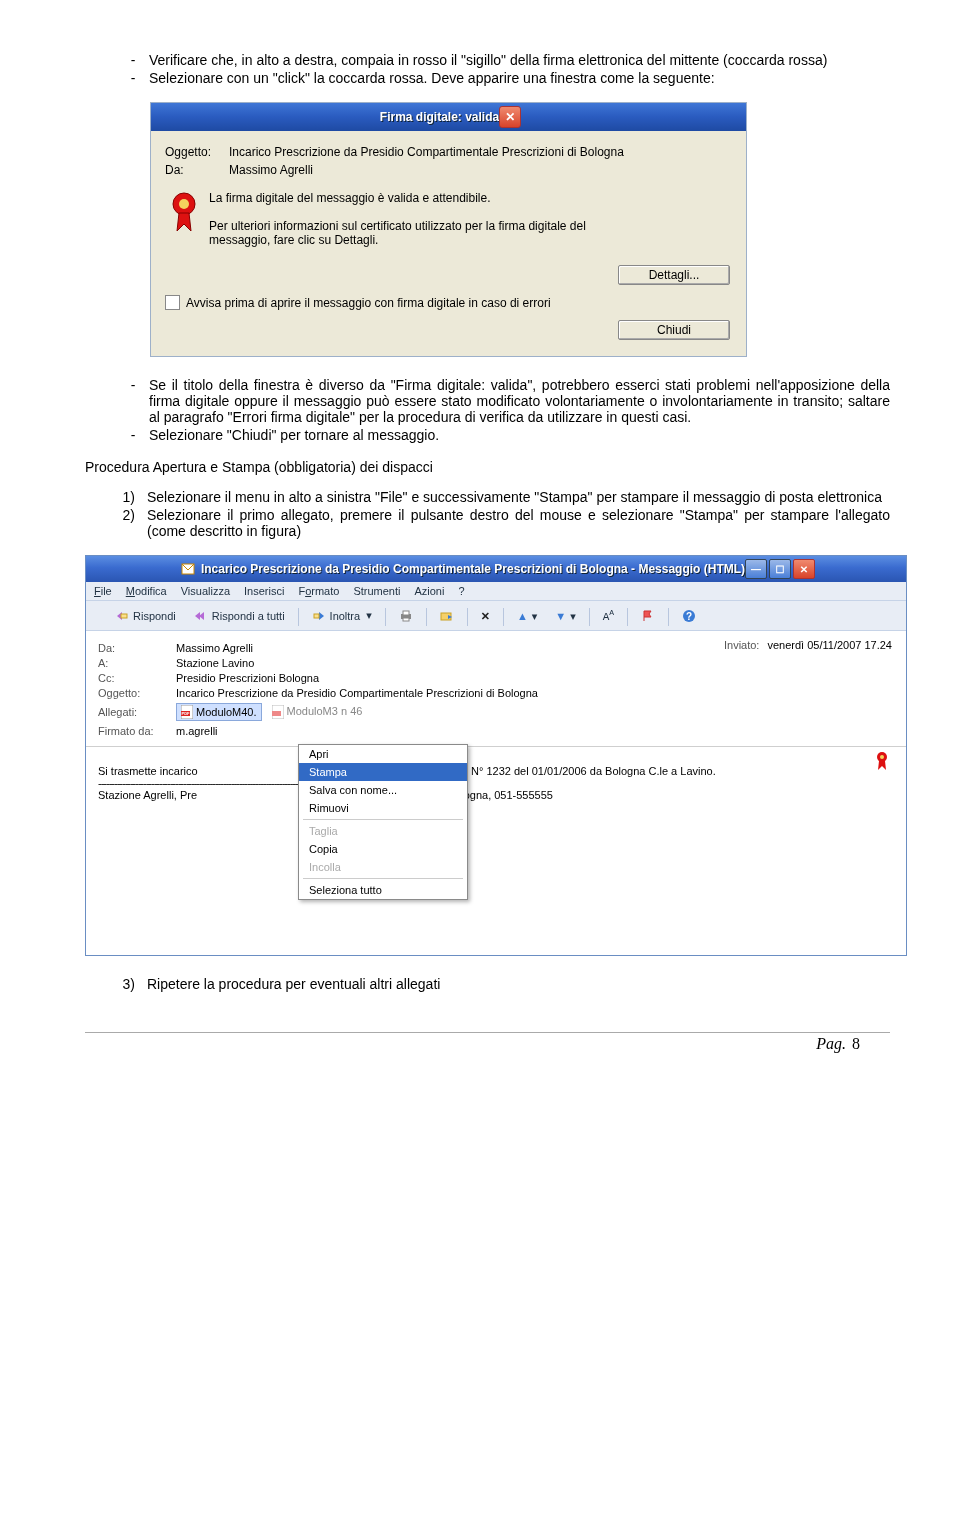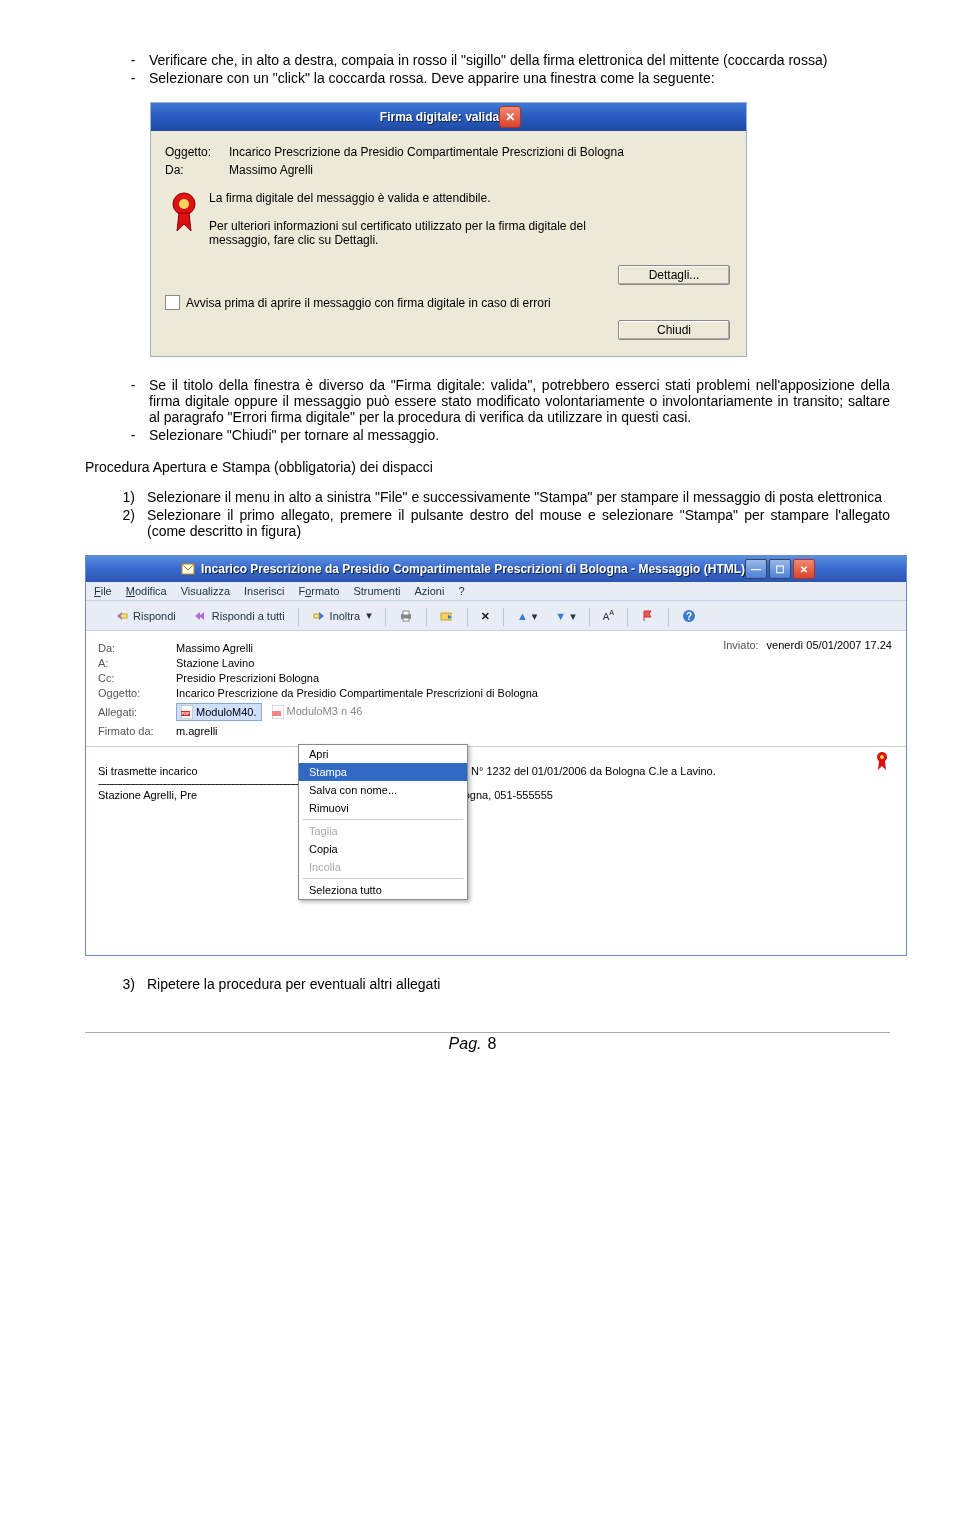--- a/index.html
+++ b/index.html
@@ -58,21 +58,21 @@
   .signed-row{display:flex;align-items:flex-start;margin-top:4px}
   .ctxmenu{position:absolute;left:212px;top:113px;width:168px;background:#fff;border:1px solid #8a8a8a;box-shadow:2px 2px 4px rgba(0,0,0,.3);font-size:11px;z-index:5}
   .ctxmenu .mi{padding:3px 10px}
   .ctxmenu .mi.sel{background:#316ac5;color:#fff}
   .ctxmenu .mi.dis{color:#aaa}
   .ctxmenu hr{border:none;border-top:1px solid #ccc;margin:2px 4px}
   .msg-body{background:#fff;padding:18px 12px 40px 12px;border-top:1px solid #cfcfcf;min-height:150px;position:relative}
   .red-seal{position:absolute;right:16px;top:4px;width:16px;height:20px}
   .red-seal svg{width:16px;height:20px}
 
-  .footer{margin-top:40px;border-top:1px solid #aaa;padding-top:2px;display:flex;justify-content:center;font-style:italic;font-family:Liberation Sans, sans-serif;font-size:16px;padding-right:30px}
+  .footer{margin-top:40px;border-top:1px solid #aaa;padding-top:2px;display:flex;justify-content:flex-end;font-style:italic;font-family:Liberation Serif, serif;font-size:16px;padding-right:30px}
   .footer .pnum{font-style:normal;margin-left:6px}
 </style>
 </head>
 <body>
 
 <div class="page">
 
   <ul class="bullet-list indent1">
     <li>
         <span class="dash">-</span>
@@ -241,21 +241,21 @@
           <svg class="ic" viewBox="0 0 14 14">
             <circle cx="7" cy="7" r="6" fill="#3a7bd5"></circle>
             <text x="7" y="11" text-anchor="middle" fill="#fff" font-size="10" font-weight="bold">?</text>
           </svg>
         </span>
     </div>
 
     <div class="hdr-area">
       <div class="sent-row">
         <span style="color:#555">Inviato:</span>
-        <span>venerdì 05/01/2007 17.24</span>
+        <span>venerdì 05/11/2007 17.24</span>
       </div>
       <div class="hdr-row">
           <span class="hdr-lbl">Da:</span>
           <span class="hdr-val">Massimo Agrelli</span>
         </div>
       <div class="hdr-row">
           <span class="hdr-lbl">A:</span>
           <span class="hdr-val">Stazione Lavino</span>
         </div>
       <div class="hdr-row">

